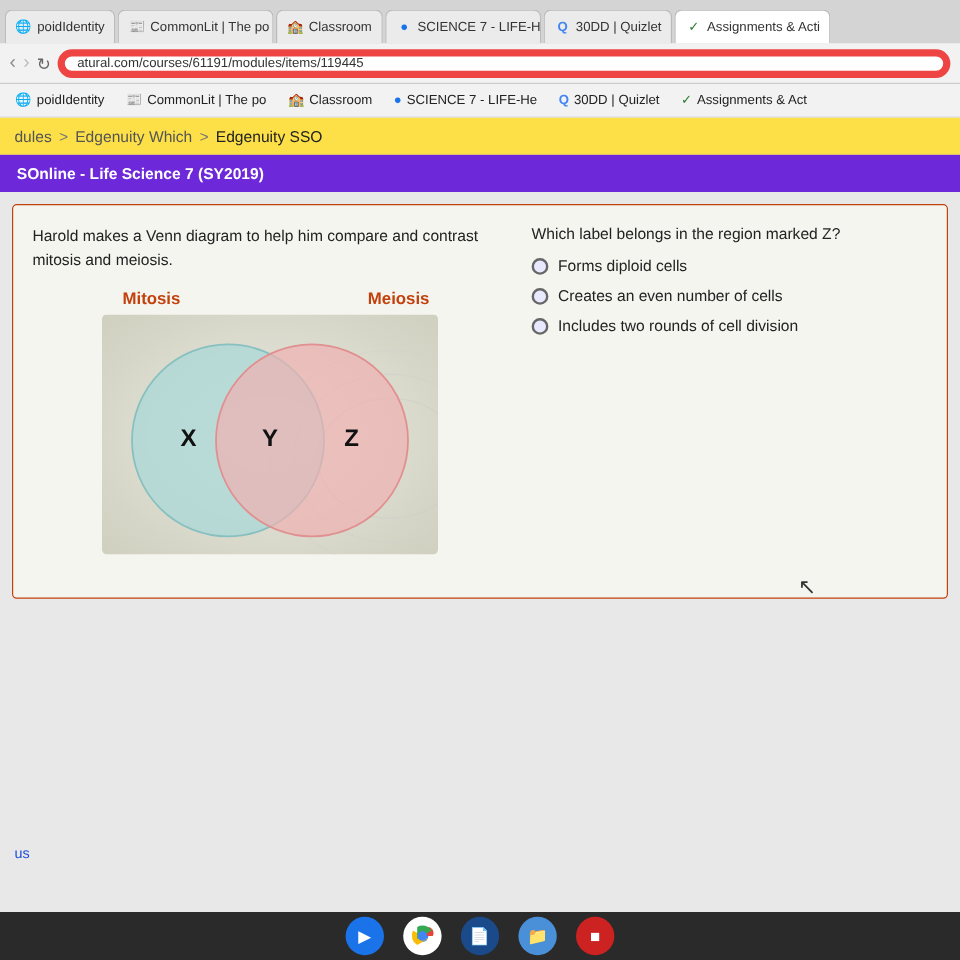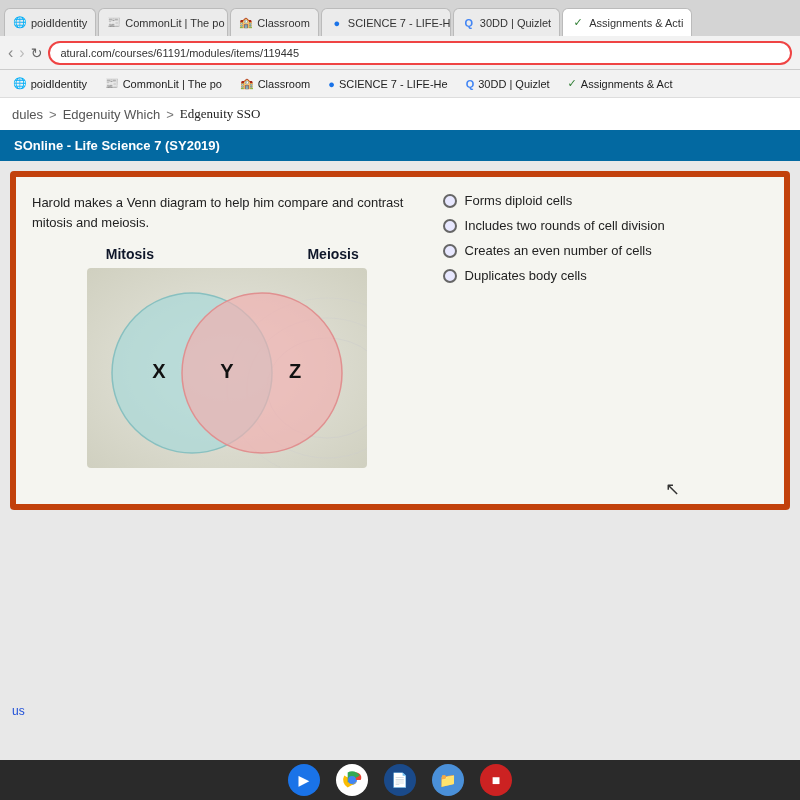--- a/index.html
+++ b/index.html
@@ -57,21 +57,21 @@
       display: flex;
       align-items: center;
       padding: 0 8px;
       gap: 6px;
       border-bottom: 1px solid #ccc;
     }
     .address-bar {
       flex: 1;
       height: 24px;
       background: #fff;
-      border: 2px solid #ef4444;
+      border: 6px solid #ef4444;
       border-radius: 12px;
       font-size: 11px;
       color: #333;
       padding: 0 10px;
       display: flex;
       align-items: center;
     }
 
     
     .bookmarks-bar {
@@ -100,46 +100,46 @@
     
     .page-content {
       background: #e8e8e8;
       height: calc(800px - 36px - 34px - 28px - 40px);
       overflow: hidden;
       position: relative;
     }
 
     
     .breadcrumb-bar {
-      background: #ffffff;
+      background: #fde047;
       padding: 8px 12px;
       font-size: 13px;
       color: #555;
       display: flex;
       align-items: center;
       gap: 6px;
     }
     .breadcrumb-sep { color: #777; }
     .breadcrumb-link { color: #555; text-decoration: none; }
-    .breadcrumb-current { color: #222; font-weight: 500; font-family: Liberation Serif, serif; }
+    .breadcrumb-current { color: #222; font-weight: 500; }
 
     
     .course-header {
-      background: #0369a1;
+      background: #6d28d9;
       color: #fff;
       padding: 8px 14px;
       font-size: 13px;
       font-weight: 600;
     }
 
     
     .quiz-area {
       background: #f5f5f0;
       margin: 10px;
-      border: 6px solid #c2410c;
+      border: 1px solid #c2410c;
       border-radius: 4px;
       padding: 16px;
       display: flex;
       gap: 20px;
     }
 
     .left-panel {
       flex: 1.2;
     }
     .right-panel {
@@ -162,21 +162,21 @@
     }
     .venn-labels-row {
       display: flex;
       justify-content: space-around;
       margin-bottom: 6px;
       padding-left: 10px;
     }
     .venn-label {
       font-weight: bold;
       font-size: 14px;
-      color: #0f172a;
+      color: #c2410c;
     }
     .venn-svg {
       display: block;
     }
 
     
     .right-question {
       font-size: 13px;
       color: #222;
       margin-bottom: 12px;
@@ -352,37 +352,34 @@
           <circle cx="175" cy="105" r="80" fill="#f0b0b0" fill-opacity="0.7" stroke="#e09090" stroke-width="1.5"></circle>
 
           <text x="72" y="110" text-anchor="middle" font-size="20" font-weight="bold" fill="#111">X</text>
           <text x="140" y="110" text-anchor="middle" font-size="20" font-weight="bold" fill="#111">Y</text>
           <text x="208" y="110" text-anchor="middle" font-size="20" font-weight="bold" fill="#111">Z</text>
         </svg>
       </div>
     </div>
 
     <div class="right-panel">
+      <div class="right-question">Which label belongs in the region marked Z?</div>
 
       <ul class="option-list">
         <li class="option-item">
           <div class="radio-circle"></div>
           <span>Forms diploid cells</span>
         </li>
         <li class="option-item">
           <div class="radio-circle"></div>
-          <span>Includes two rounds of cell division</span>
-        </li>
-        <li class="option-item">
-          <div class="radio-circle"></div>
           <span>Creates an even number of cells</span>
         </li>
         <li class="option-item">
           <div class="radio-circle"></div>
-          <span>Duplicates body cells</span>
+          <span>Includes two rounds of cell division</span>
         </li>
       </ul>
 
       <div style="position:absolute; right:120px; top:380px; font-size:18px; color:#333; pointer-events:none;">↖</div>
     </div>
   </div>
 
   <div class="status-bottom">
     <span>us</span>
   </div>

